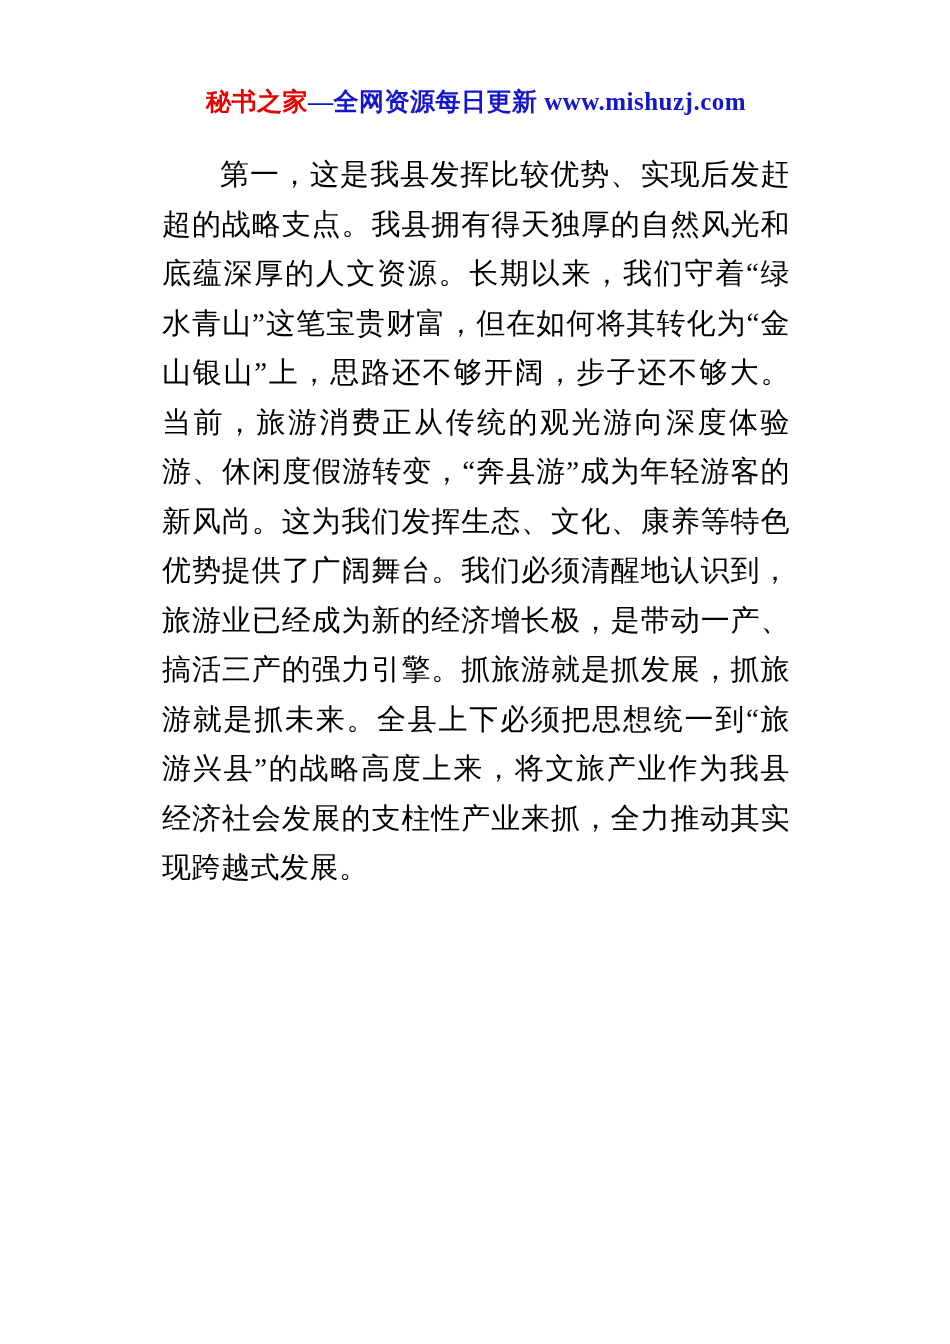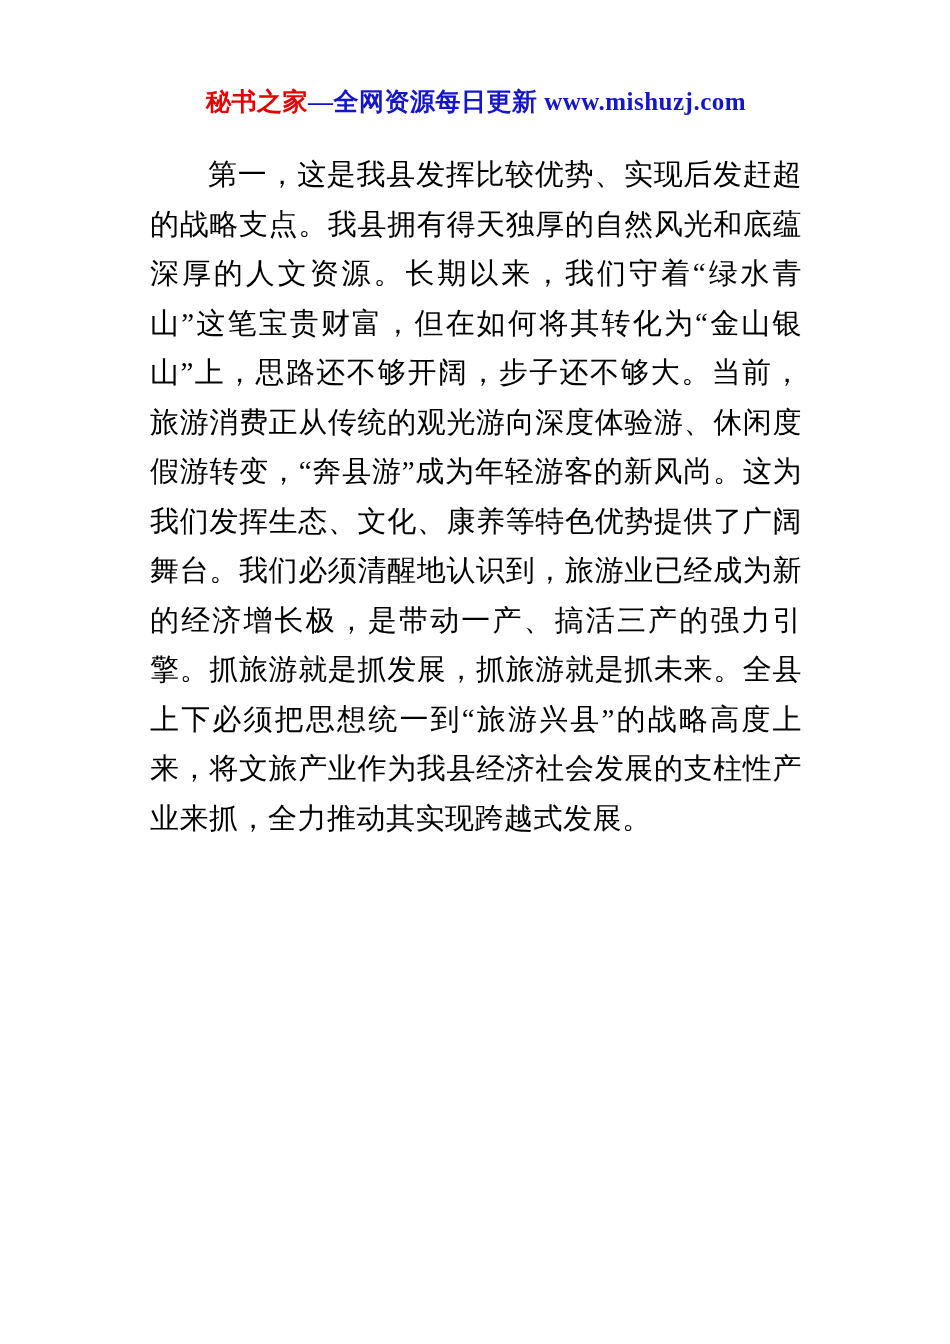--- a/index.html
+++ b/index.html
@@ -34,21 +34,21 @@
   }
   .doc-body {
     color: #000000;
     font-size: 29px;
     line-height: 49.5px;
     text-align: justify;
     text-justify: inter-ideograph;
     letter-spacing: 0.5px;
   }
   .doc-body p {
-    margin: 4px;
+    margin: 16px;
     padding: 0;
     text-indent: 2em;
   }
 </style>
 </head>
 <body>
 
 <div class="page">
 
   <div class="doc-header">

